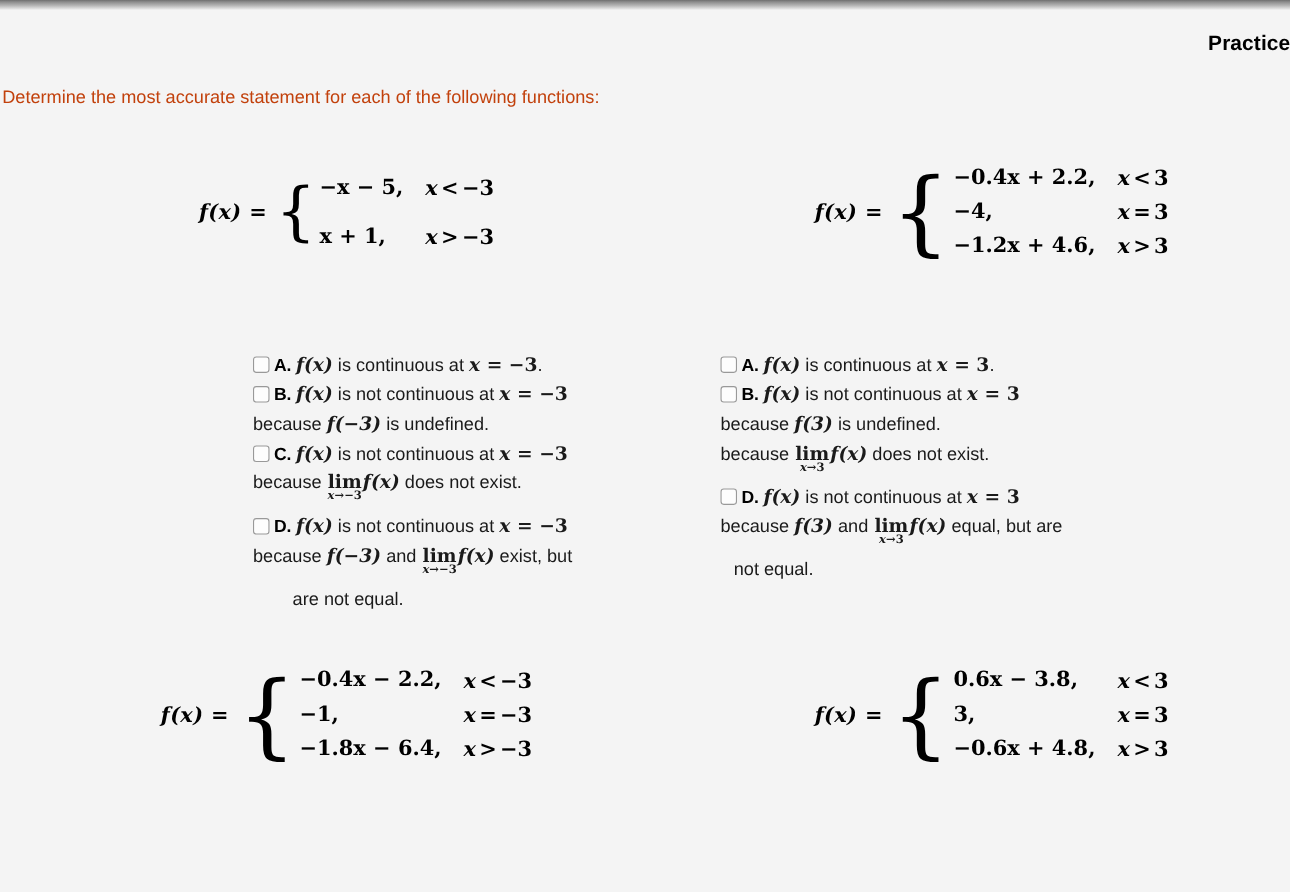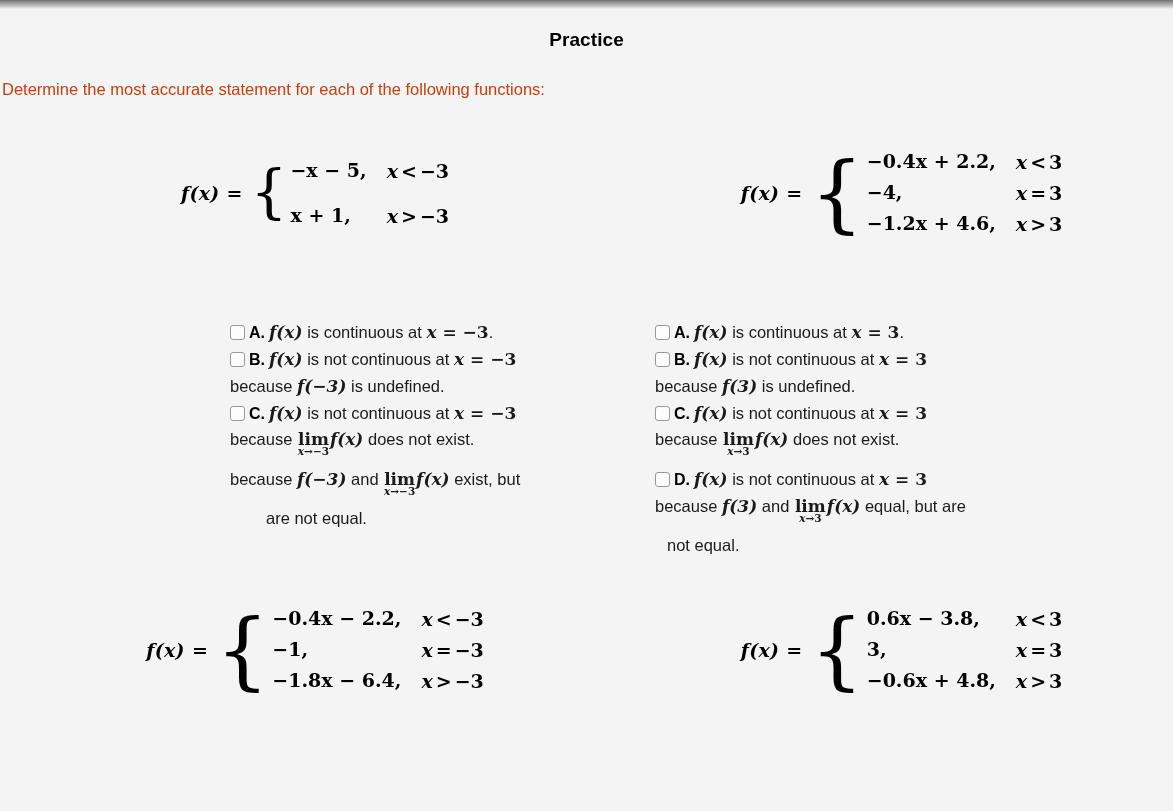--- a/index.html
+++ b/index.html
@@ -21,21 +21,21 @@
     background: linear-gradient(to bottom, #6f6f6f 0%, #8d8d8d 20%, #b4b4b4 55%, #dcdcdc 85%, #f1f1f1 100%);
   }
   #page {
     position: absolute;
     top: 9px; left: 0;
     width: 1173px;
     height: 802px;
   }
   
   .title {
-    text-align: center;
+    text-align: right;
     font-size: 19px;
     font-weight: bold;
     color: #000;
     margin-top: 20px;
     letter-spacing: .1px;
   }
   .prompt {
     font-size: 16.5px;
     color: #c2410c;
     margin-top: 29px;
@@ -206,20 +206,23 @@
         <span>because </span><span class="im">f(−3)</span><span> is undefined.</span>
       </div>
 
       <div class="opt just">
         <span class="cb"></span><span class="lbl">C.</span><span class="im">f(x)</span><span> is not continuous at </span><span class="im">x</span><span class="inm"> = </span><span class="inm">−3</span>
       </div>
       <div class="opt" style="margin-bottom:13px;">
         <span>because </span><span class="limwrap"><span class="lim">lim</span><span class="sub"><span>x</span><span class="n">→</span><span class="n">−3</span></span></span><span class="im">f(x)</span><span> does not exist.</span>
       </div>
 
+      <div class="opt just">
+        <span class="cb"></span><span class="lbl">D.</span><span class="im">f(x)</span><span> is not continuous at </span><span class="im">x</span><span class="inm"> = </span><span class="inm">−3</span>
+      </div>
       <div class="opt">
         <span>because </span><span class="im">f(−3)</span><span> and </span><span class="limwrap"><span class="lim">lim</span><span class="sub"><span>x</span><span class="n">→</span><span class="n">−3</span></span></span><span class="im">f(x)</span><span> exist, but</span>
       </div>
       <div class="opt" style="margin-top:12px;margin-left:36px;">
         <span>are not equal.</span>
       </div>
     </div>
 
     <div class="opt-col right">
 
@@ -227,23 +230,20 @@
         <span class="cb"></span><span class="lbl">A.</span><span class="im">f(x)</span><span> is continuous at </span><span class="im">x</span><span class="inm"> = </span><span class="inm">3</span><span>.</span>
       </div>
 
       <div class="opt just">
         <span class="cb"></span><span class="lbl">B.</span><span class="im">f(x)</span><span> is not continuous at </span><span class="im">x</span><span class="inm"> = </span><span class="inm">3</span>
       </div>
       <div class="opt">
         <span>because </span><span class="im">f(3)</span><span> is undefined.</span>
       </div>
 
-      <div class="opt just">
-        <span class="cb"></span><span class="lbl">C.</span><span class="im">f(x)</span><span> is not continuous at </span><span class="im">x</span><span class="inm"> = </span><span class="inm">3</span>
-      </div>
       <div class="opt" style="margin-bottom:13px;">
         <span>because </span><span class="limwrap"><span class="lim">lim</span><span class="sub"><span>x</span><span class="n">→</span><span class="n">3</span></span></span><span class="im">f(x)</span><span> does not exist.</span>
       </div>
 
       <div class="opt just">
         <span class="cb"></span><span class="lbl">D.</span><span class="im">f(x)</span><span> is not continuous at </span><span class="im">x</span><span class="inm"> = </span><span class="inm">3</span>
       </div>
       <div class="opt">
         <span>because </span><span class="im">f(3)</span><span> and </span><span class="limwrap"><span class="lim">lim</span><span class="sub"><span>x</span><span class="n">→</span><span class="n">3</span></span></span><span class="im">f(x)</span><span> equal, but are</span>
       </div>

